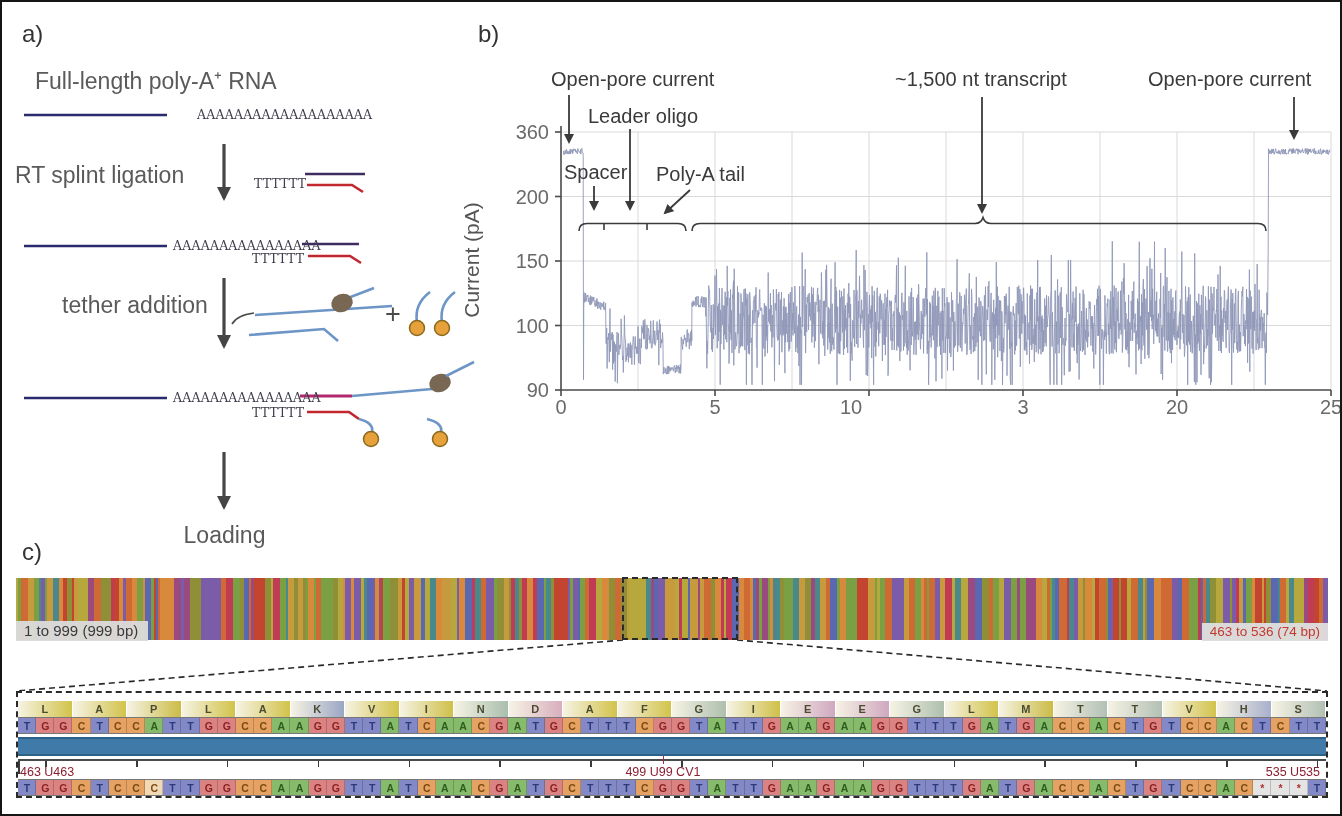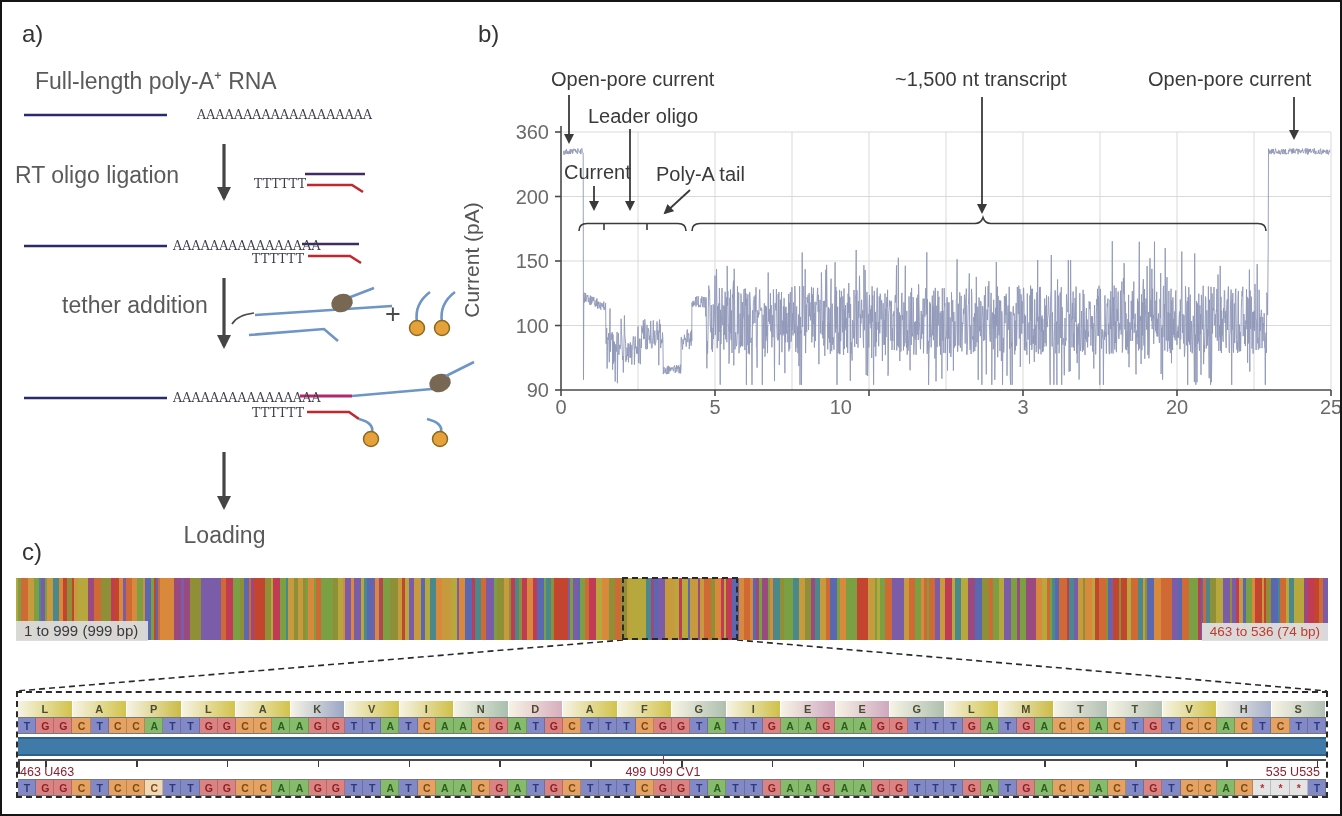--- a/index.html
+++ b/index.html
@@ -142,44 +142,44 @@
 
     <g stroke="#2a2a2a" stroke-width="1.6" stroke-dasharray="6 4">
       <line x1="621" y1="638" x2="15" y2="689"></line>
       <line x1="735" y1="638" x2="1325" y2="689"></line>
     </g>
   </svg>
 
   <div class="abs panel-label" style="left:20px;top:18px;">a)</div>
   <div class="abs pa-title" style="left:33px;top:62px;">Full-length poly-A⁺ RNA</div>
   <div class="abs seqrun" style="left:171px;top:105px;margin-left:24px;">AAAAAAAAAAAAAAAAAAA</div>
-  <div class="abs pa-step" style="left:13px;top:160px;">RT oligo ligation</div>
+  <div class="abs pa-step" style="left:13px;top:160px;">RT splint ligation</div>
   <div class="abs seqrun" style="left:252px;top:174px;">TTTTTT</div>
   <div class="abs seqrun" style="left:171px;top:236px;">AAAAAAAAAAAAAAAA</div>
   <div class="abs seqrun" style="left:250px;top:249px;">TTTTTT</div>
   <div class="abs pa-step" style="left:18px;top:290px;width:230px;text-align:center;">
     <div>tether addition</div>
   </div>
   <div class="abs plus-sign" style="left:383px;top:297px;">+</div>
   <div class="abs seqrun" style="left:171px;top:388px;">AAAAAAAAAAAAAAAA</div>
   <div class="abs seqrun" style="left:250px;top:403px;">TTTTTT</div>
   <div class="abs pa-step" style="left:150px;top:520px;width:145px;text-align:center;">Loading</div>
 
   <div class="abs panel-label" style="left:476px;top:18px;">b)</div>
   <div class="abs ann" style="left:549px;top:66px;">Open-pore current</div>
   <div class="abs ann" style="left:586px;top:103px;">Leader oligo</div>
-  <div class="abs ann" style="left:562px;top:159px;">Current</div>
+  <div class="abs ann" style="left:562px;top:159px;">Spacer</div>
   <div class="abs ann" style="left:654px;top:161px;">Poly-A tail</div>
   <div class="abs ann" style="left:893px;top:66px;">~1,500 nt transcript</div>
   <div class="abs ann" style="left:1146px;top:66px;">Open-pore current</div>
   <div class="axis-title yaxis-title">Current (pA)</div>
   <div id="ticks-layer">
       <div class="tick-label" style="left: 537px; top: 394px; width: 44px; text-align: center;">0</div>
       <div class="tick-label" style="left: 691px; top: 394px; width: 44px; text-align: center;">5</div>
-      <div class="tick-label" style="left: 806px; top: 394px; width: 44px; text-align: right;">10</div>
+      <div class="tick-label" style="left: 838px; top: 394px; width: 44px; text-align: left;">10</div>
       <div class="tick-label" style="left: 999px; top: 394px; width: 44px; text-align: center;">3</div>
       <div class="tick-label" style="left: 1153px; top: 394px; width: 44px; text-align: center;">20</div>
       <div class="tick-label" style="left: 1307px; top: 394px; width: 44px; text-align: center;">25</div>
       <div class="tick-label" style="left: 503px; top: 377px; width: 44px; text-align: right;">90</div>
       <div class="tick-label" style="left: 503px; top: 312.5px; width: 44px; text-align: right;">100</div>
       <div class="tick-label" style="left: 503px; top: 248px; width: 44px; text-align: right;">150</div>
       <div class="tick-label" style="left: 503px; top: 183.5px; width: 44px; text-align: right;">200</div>
       <div class="tick-label" style="left: 503px; top: 119px; width: 44px; text-align: right;">360</div>
     </div>
 

